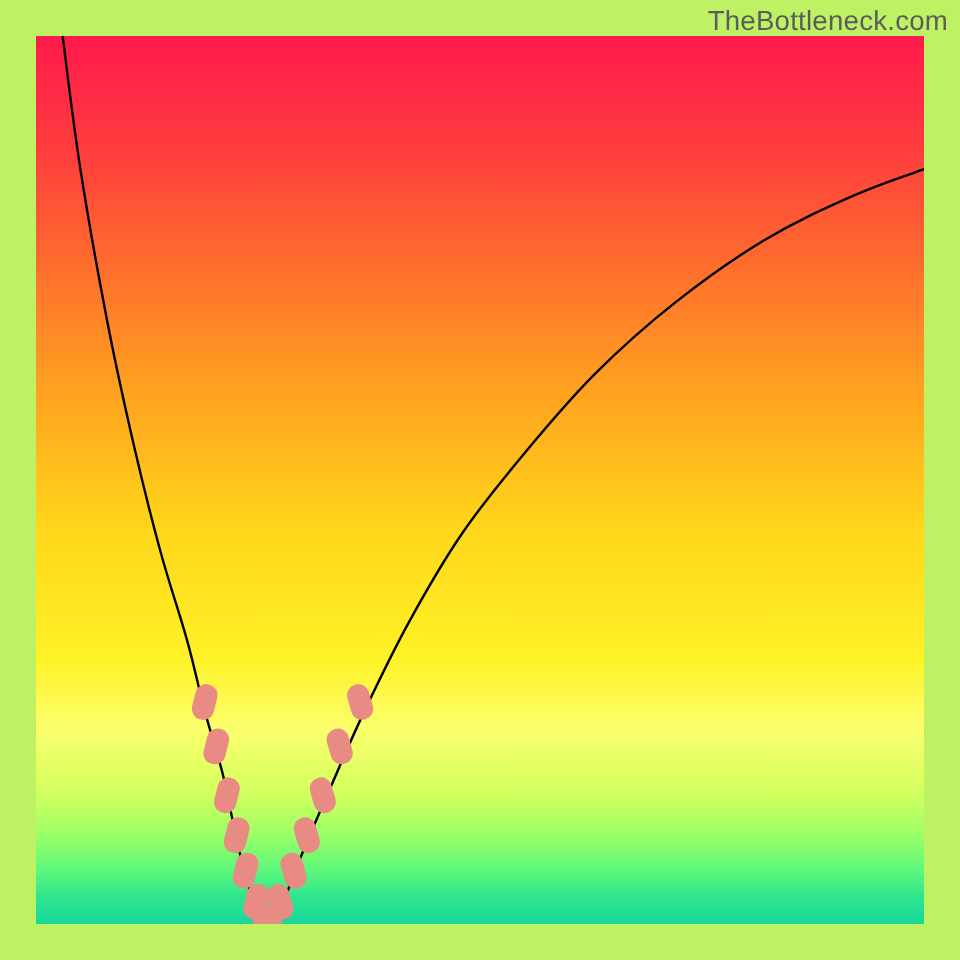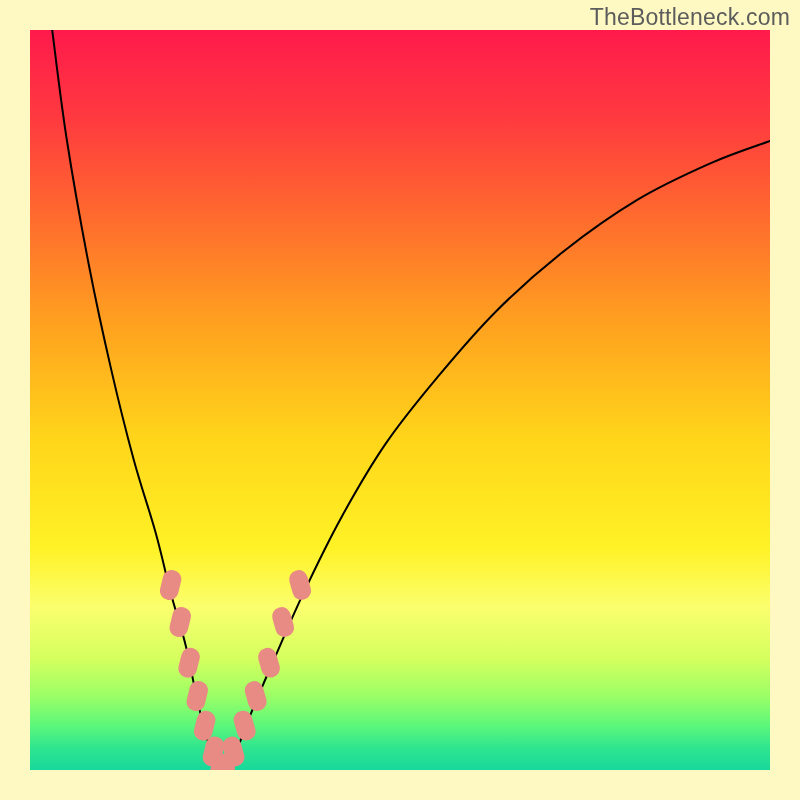--- a/index.html
+++ b/index.html
@@ -7,21 +7,21 @@
     padding: 0;
     width: 800px;
     height: 800px;
     overflow: hidden;
     background: #000;
     font-family: Arial, Helvetica, sans-serif;
   }
   .frame {
     position: absolute;
     inset: 0;
-    background: #fef9c3;
+    background: #bef264;
   }
   .plot-area {
     position: absolute;
     left: 30px;
     top: 30px;
     width: 740px;
     height: 740px;
   }
   .watermark {
     position: absolute;

